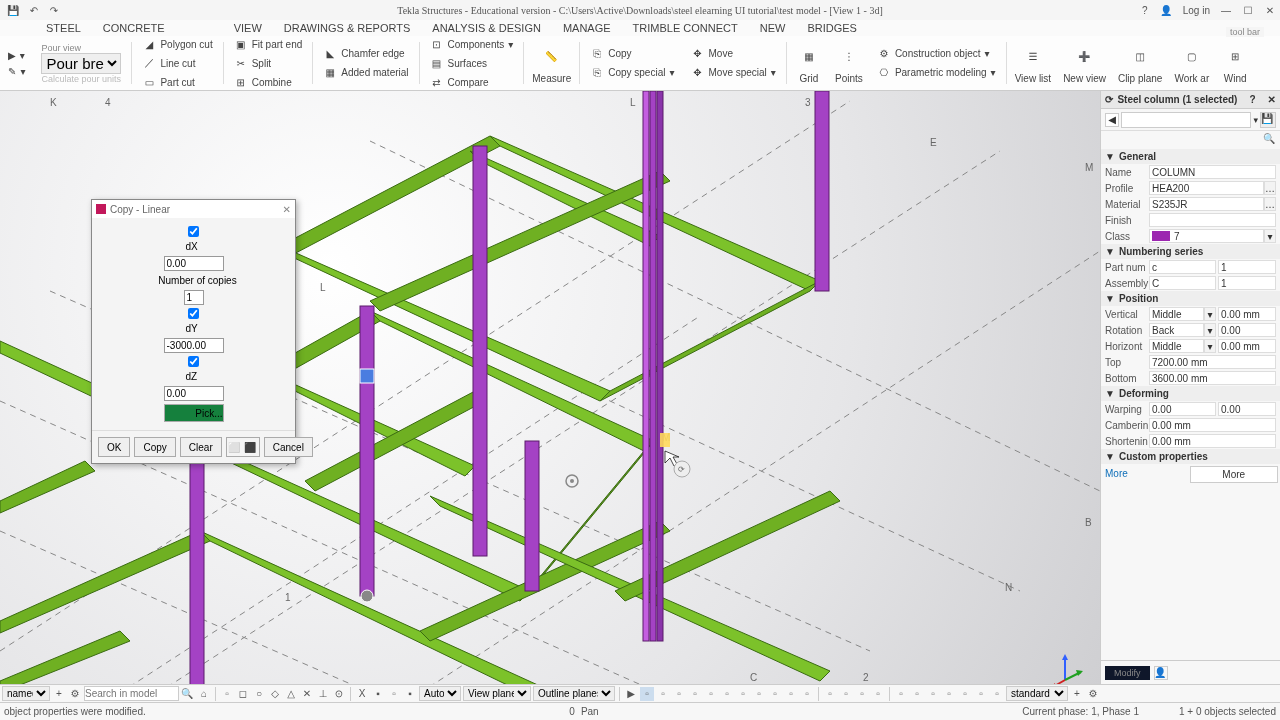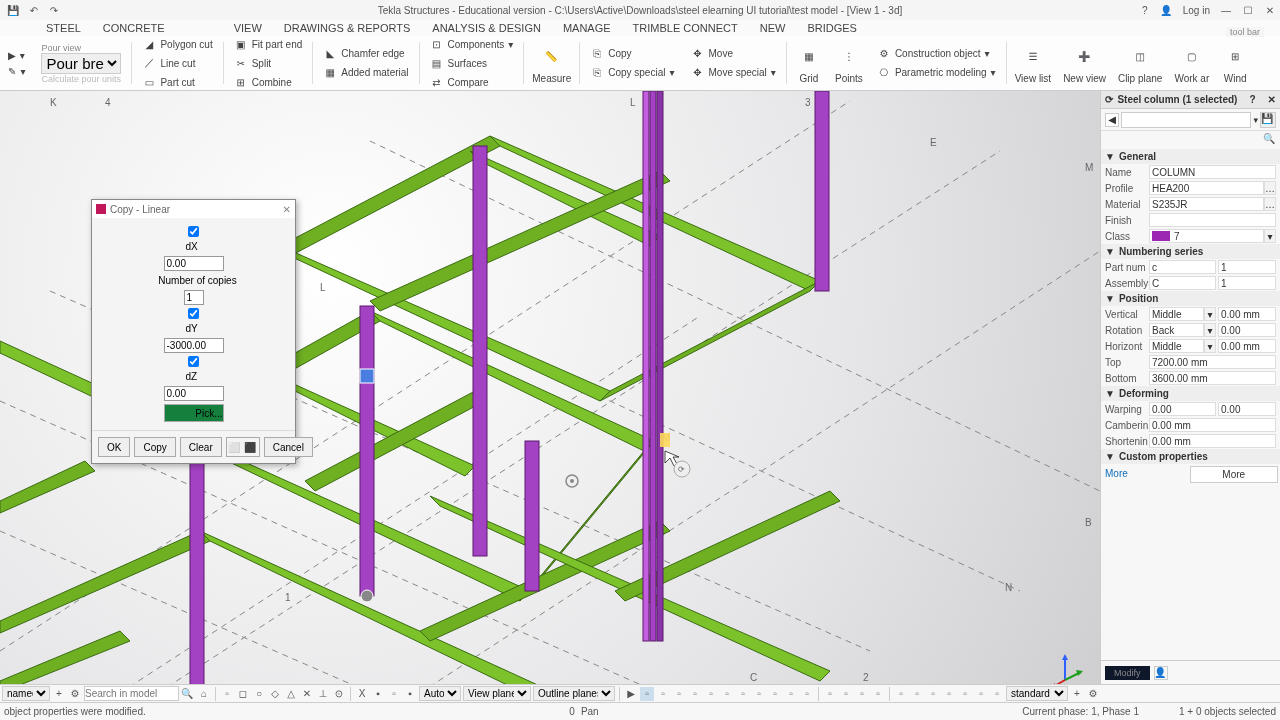--- a/index.html
+++ b/index.html
@@ -1,21 +1,21 @@
 <!DOCTYPE html>
 <html><head>
 <meta charset="utf-8">
 <style>
 * { margin: 0; padding: 0; box-sizing: border-box; font-family: "Segoe UI", Arial, sans-serif; }
 body { width: 1280px; height: 720px; overflow: hidden; background: #f0f0f0; position: relative; }
 
 
 .titlebar { height: 20px; background: #f5f5f5; display: flex; align-items: center; font-size: 10px; color: #555; position: relative; }
 .titlebar .left-icons { display: flex; gap: 8px; padding-left: 8px; }
-.titlebar .title-text { position: absolute; left: 50%; transform: translateX(-50%); }
+.titlebar .title-text { position: absolute; left: 50%; transform: translateX(-50%); font-family: Liberation Serif, serif; }
 .titlebar .right-icons { position: absolute; right: 4px; display: flex; gap: 10px; align-items: center; }
 .titlebar .icon { width: 12px; height: 12px; display: inline-flex; align-items: center; justify-content: center; }
 
 
 .menutabs { height: 16px; background: #fafafa; display: flex; gap: 18px; padding-left: 44px; font-size: 11px; color: #444; align-items: center; }
 .menutabs .tab { cursor: pointer; padding: 1px 2px; }
 .menutabs .tab.active { color: #0F6FB9; border-bottom: 2px solid #0F6FB9; margin-top: 40px; }
 
 
 .ribbon { height: 55px; background: #fdfdfd; border-bottom: 1px solid #ccc; display: flex; align-items: center; font-size: 10px; color: #444; position: relative; }

